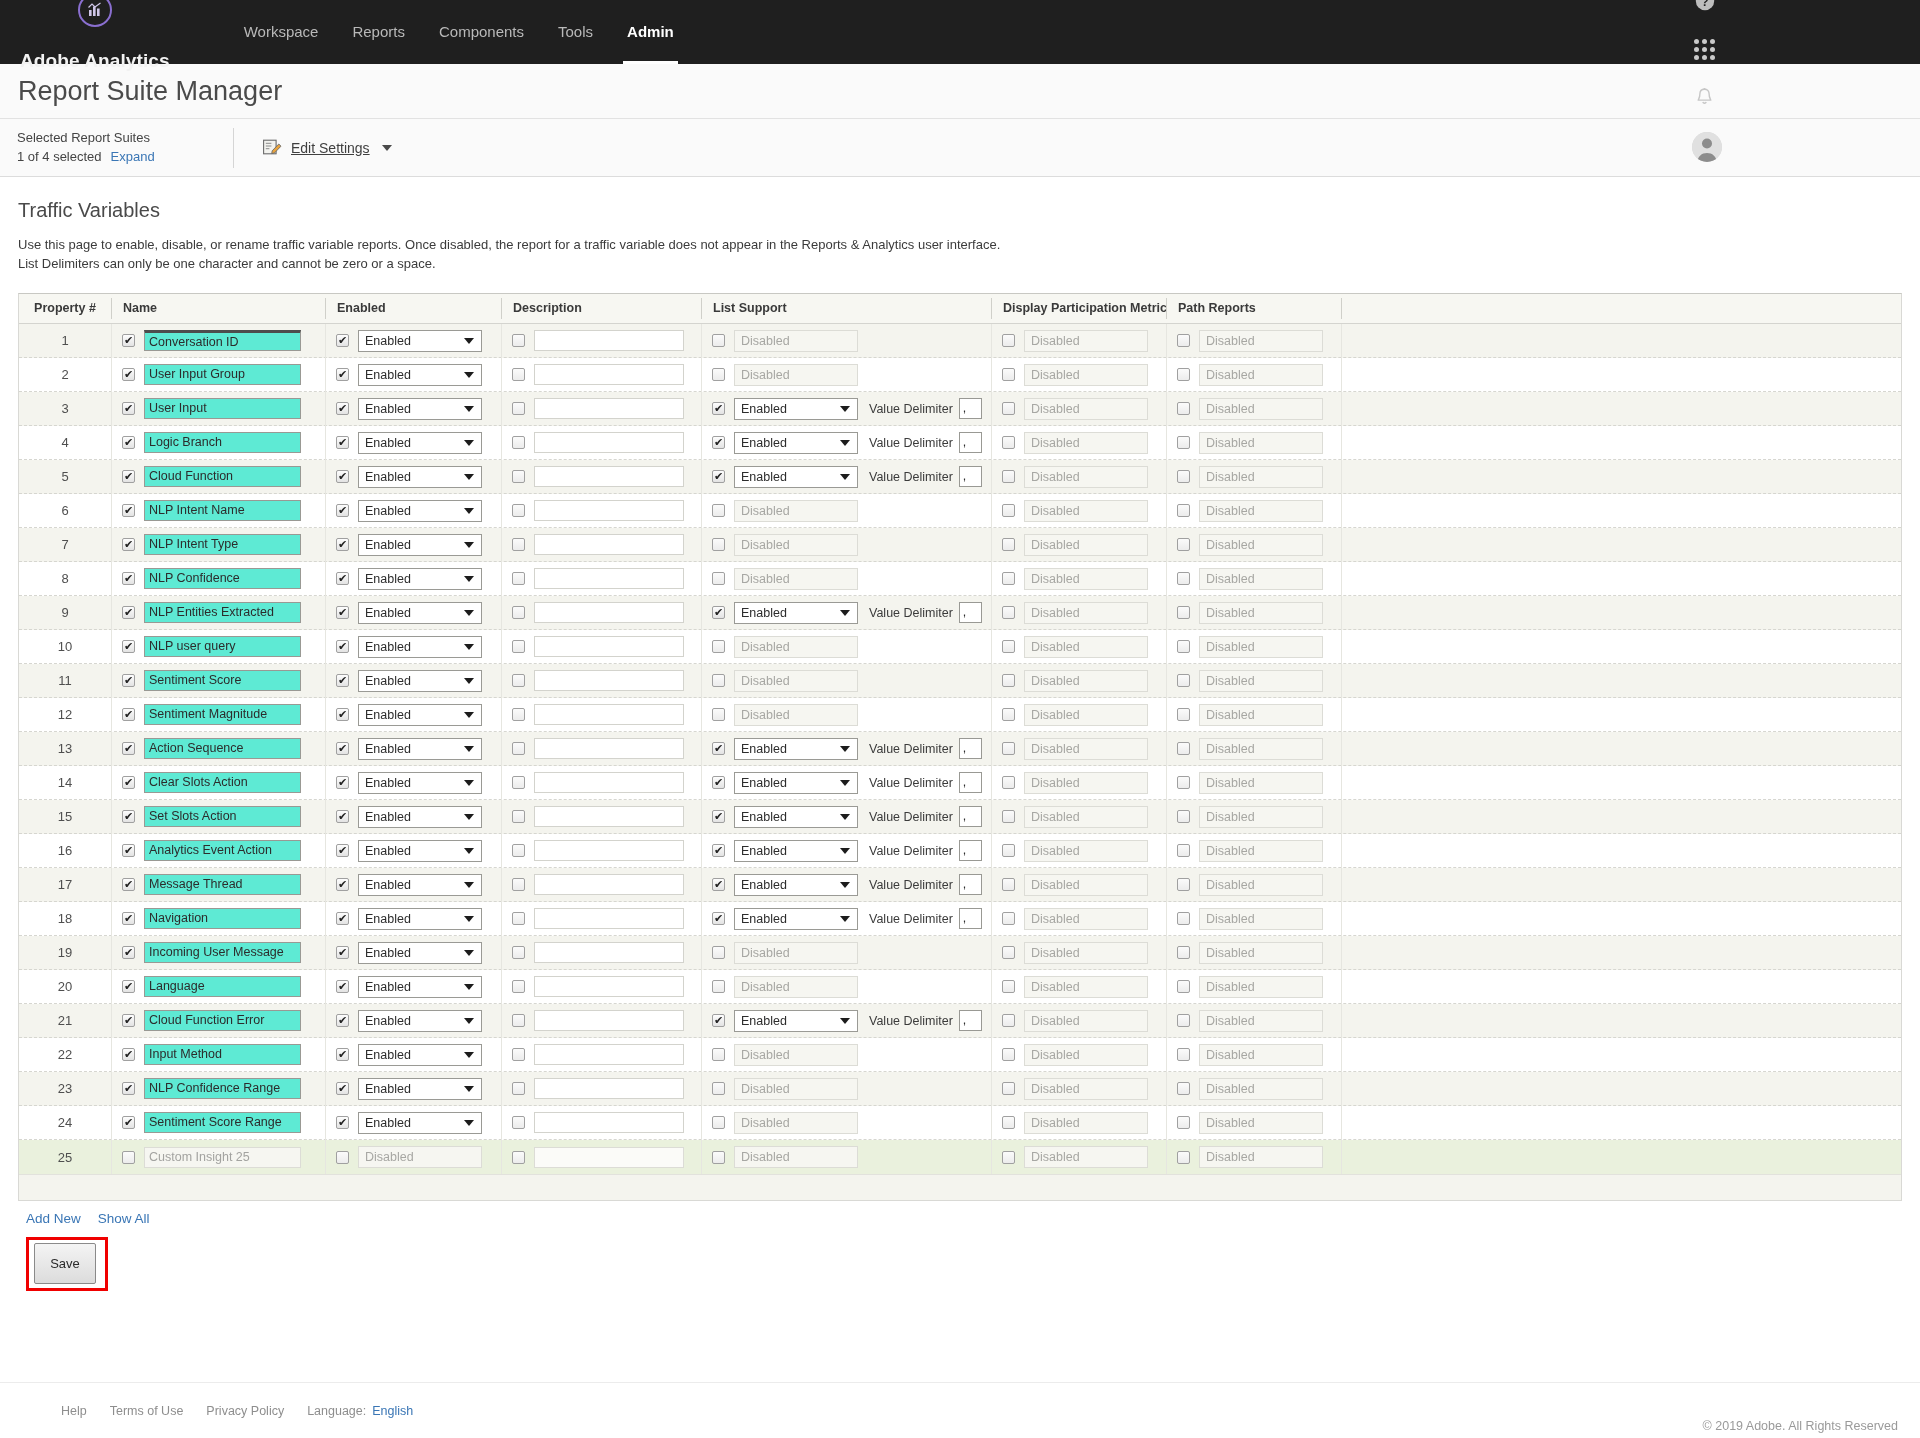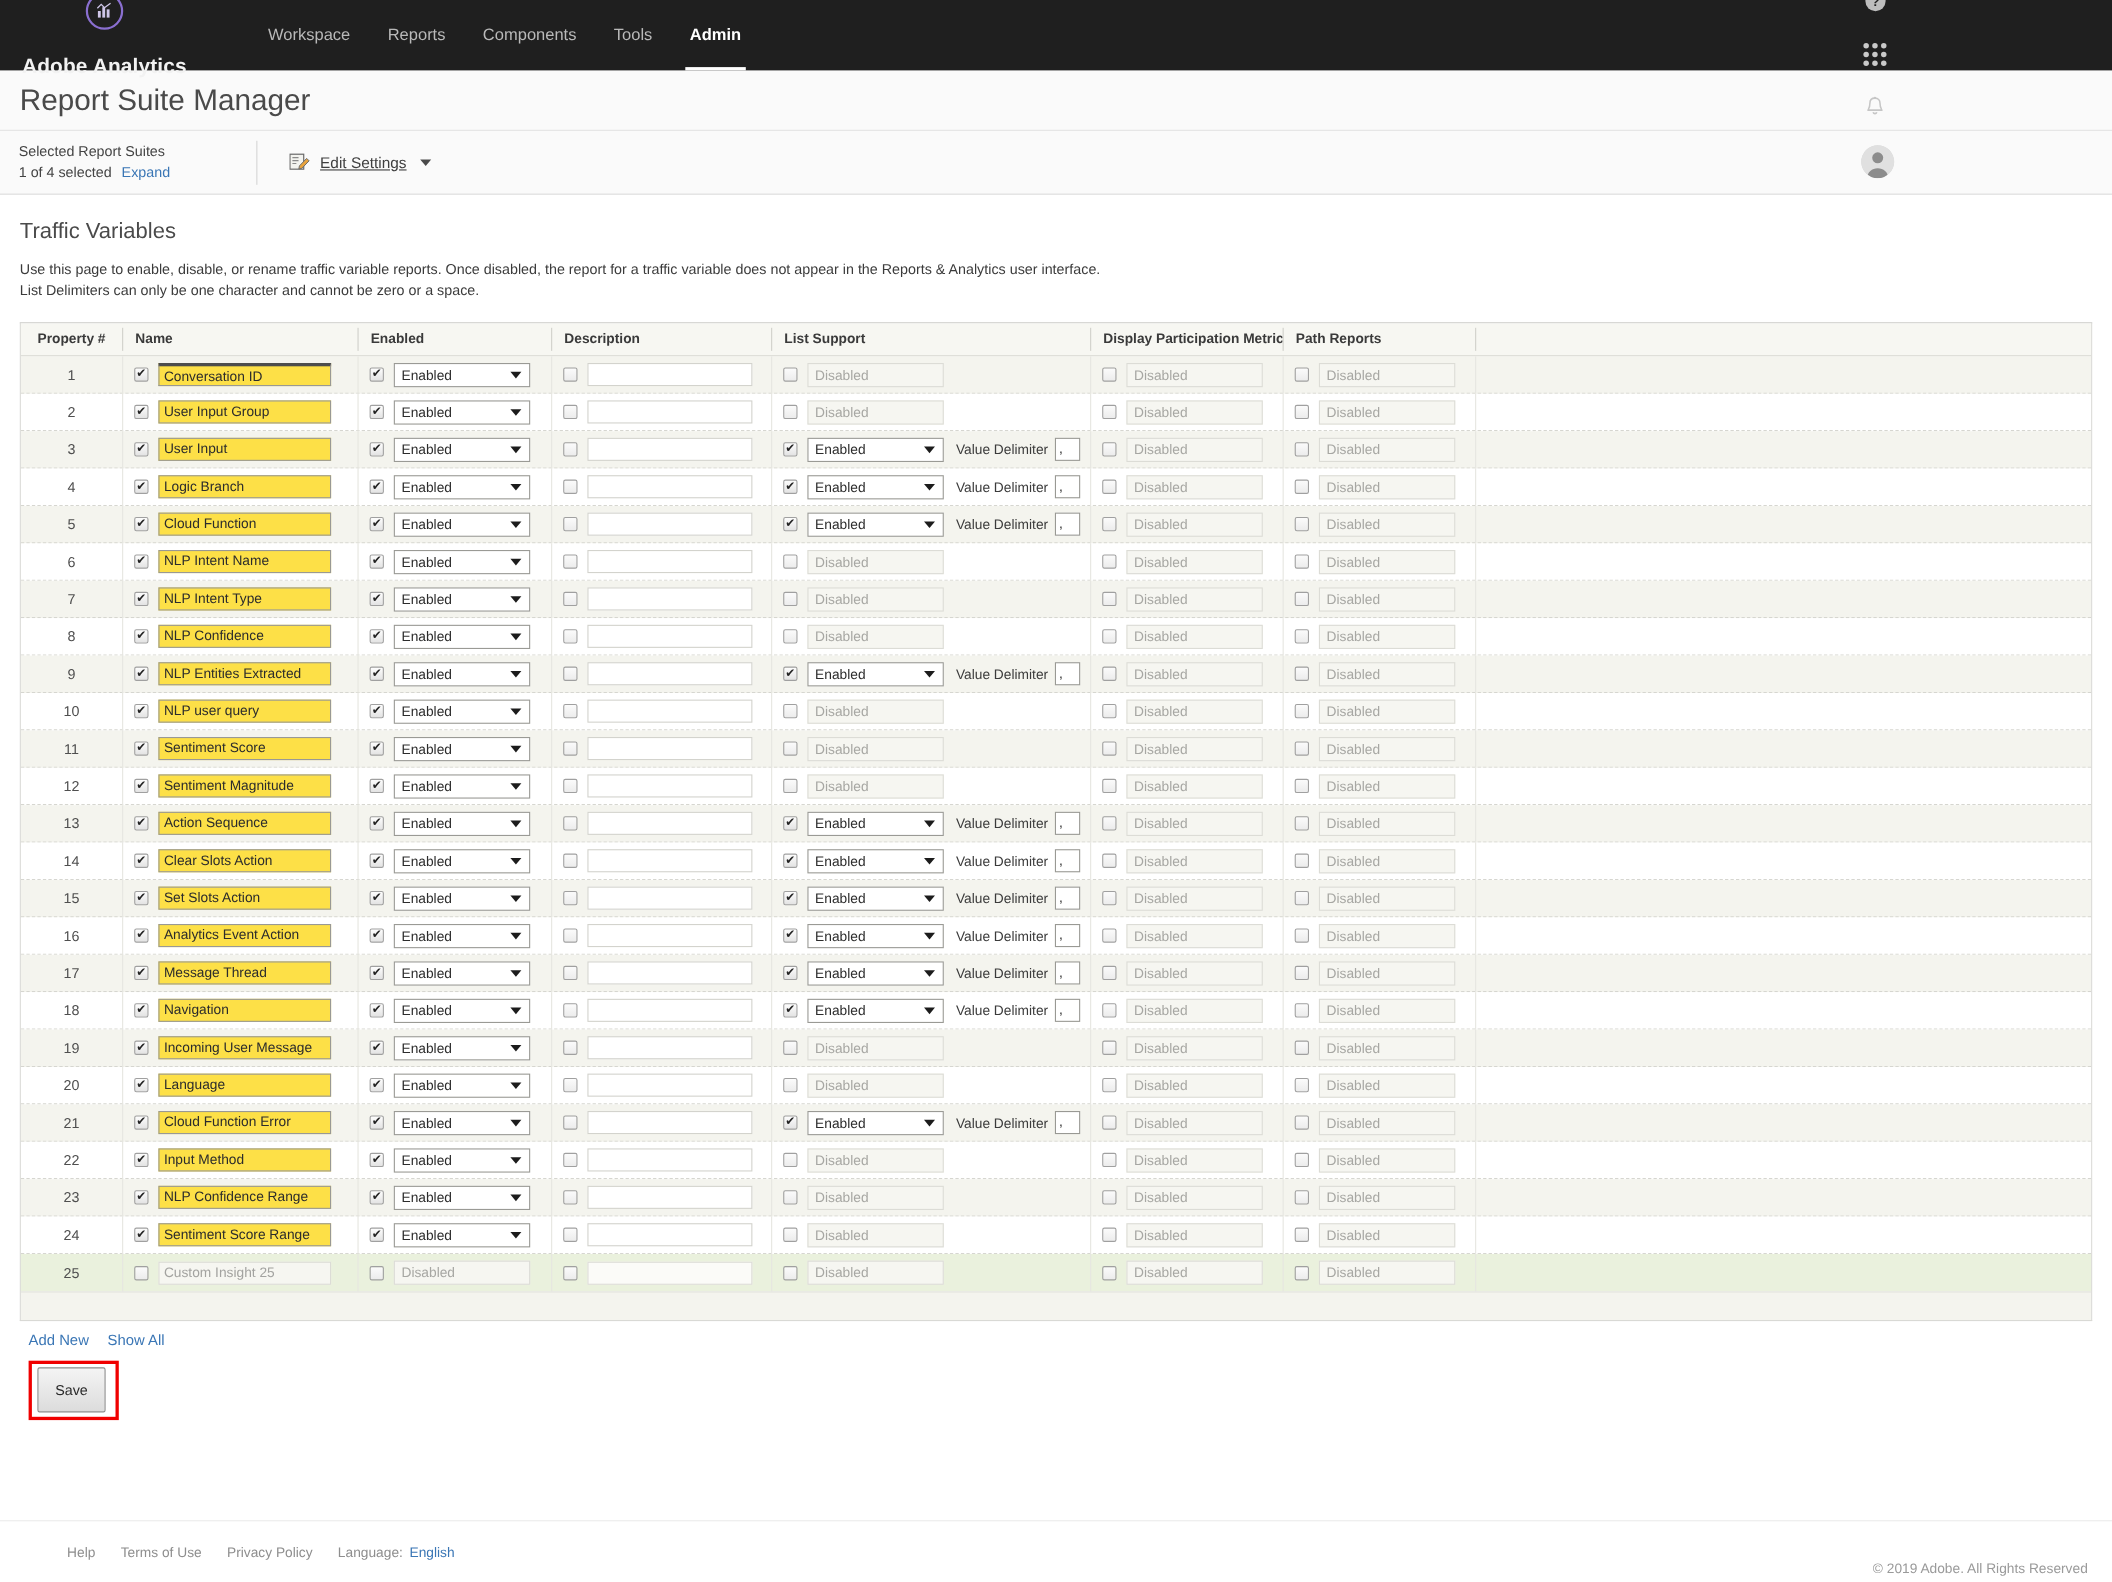--- a/index.html
+++ b/index.html
@@ -204,21 +204,21 @@
     cursor: pointer;
     font-size: 11px; color: #222; line-height: 1;
   }
   .cb.off { background: linear-gradient(#fbfbfb, #ececec); }
   .cb .tick { font-size: 11px; margin-top: -1px; }
 
   
   .tin {
     height: 21px;
     border: 1px solid #999994;
-    background: #fde047;
+    background: #5eead4;
     font-family: "Liberation Sans", sans-serif;
     font-size: 12.5px;
     color: #2c2c2c;
     padding: 0 4px;
     margin-left: 9px;
     width: 157px;
     line-height: 19px;
     white-space: nowrap;
     overflow: hidden;
   }

